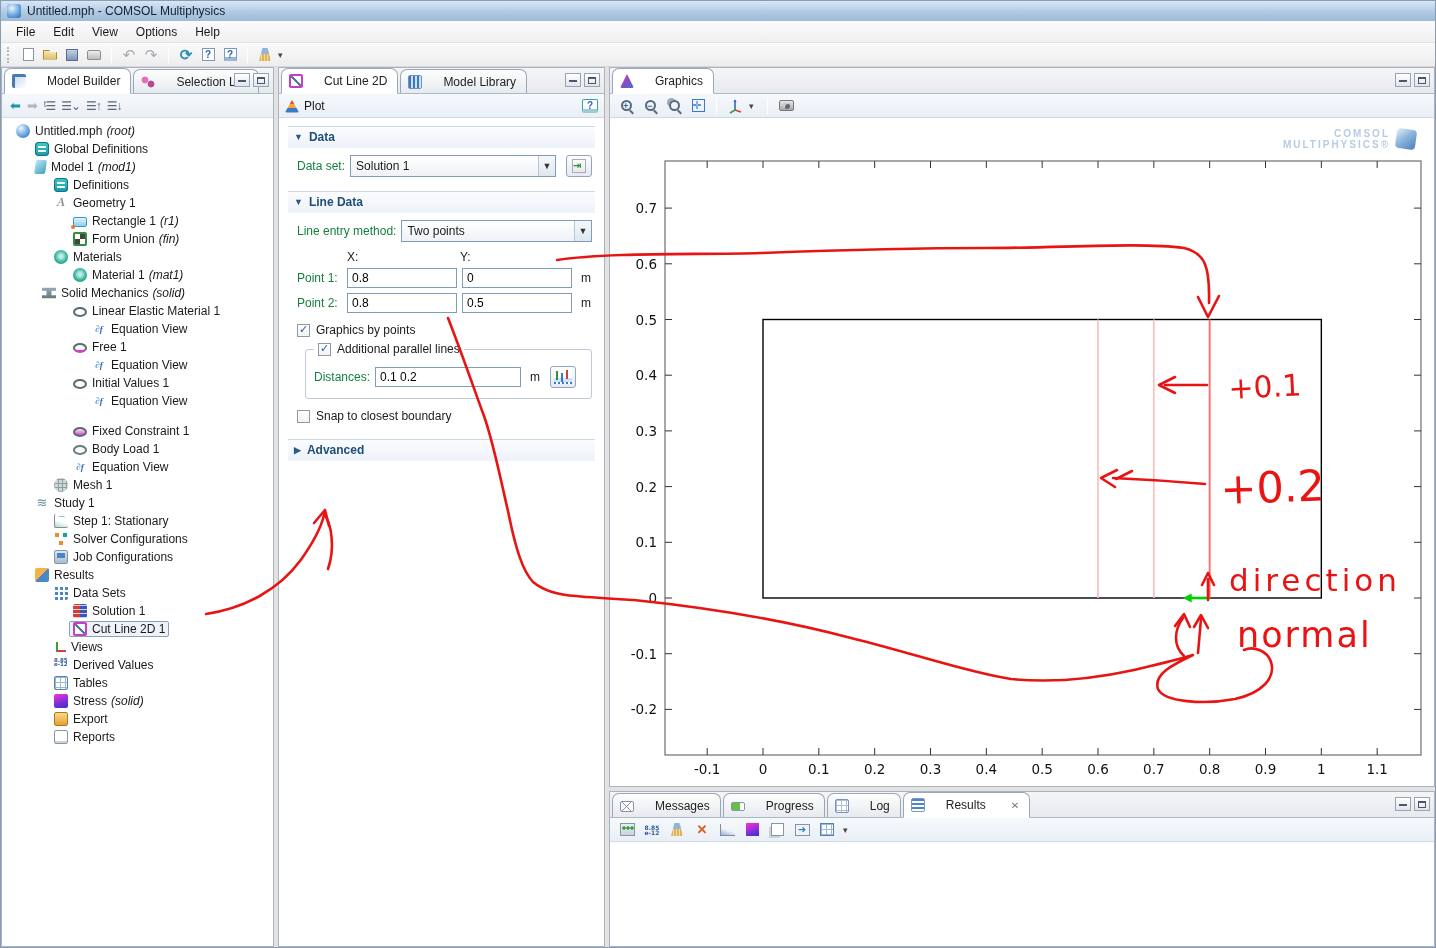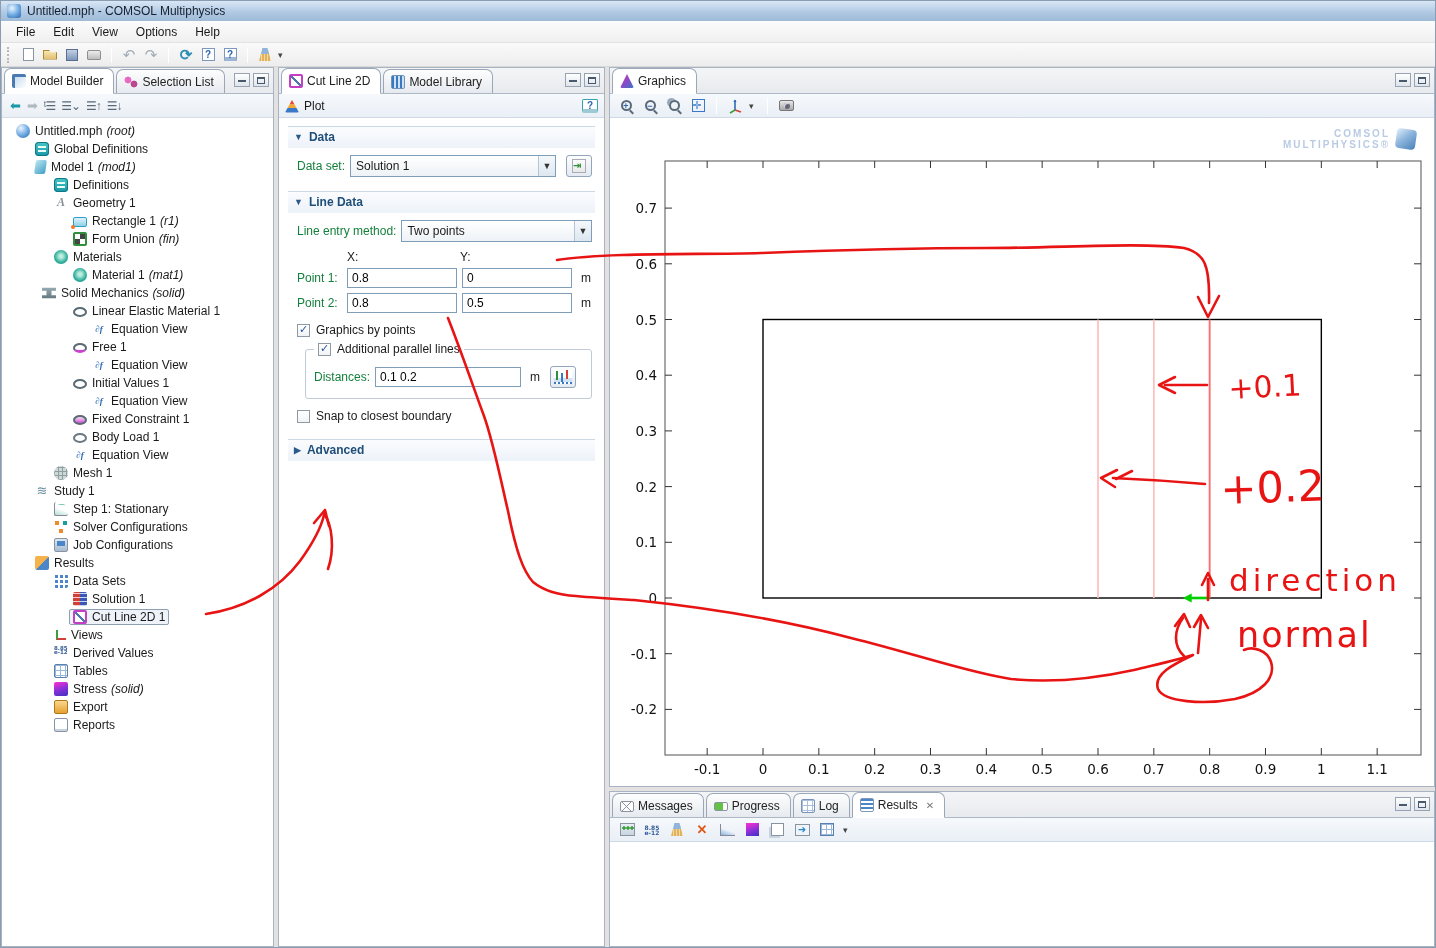--- a/index.html
+++ b/index.html
@@ -48,21 +48,21 @@
   .panel { background:#fff; border:1px solid #a8b4c2; display:flex; flex-direction:column; min-width:0; }
   .left-panel { width:273px; }
   .mid-panel { width:327px; }
   .right-col { flex:1; display:flex; flex-direction:column; min-width:0; }
   .graphics-panel { height:720px; }
   .bottom-panel { flex:1; }
 
   
   .tabbar { height:26px; background:linear-gradient(#f4f5f7,#e7eaee); display:flex; align-items:flex-end;
             padding-left:2px; border-bottom:1px solid #aeb9c6; position:relative; }
-  .tab { height:24px; display:flex; align-items:center; gap:4px; padding:0 10px 0 7px;
+  .tab { height:24px; display:flex; align-items:center; gap:21px; padding:0 10px 0 7px;
          border:1px solid #9aa7b8; border-bottom:none; border-radius:7px 7px 0 0; margin-right:2px;
          background:linear-gradient(#fdfdfd,#e6eaef); font-size:12px; color:#222; cursor:default; }
   .tab.active { background:#fff; height:26px; margin-bottom:-1px; border-bottom:1px solid #fff; }
   .tab .close { margin-left:4px; color:#777; font-size:10px; }
   .winbtns { position:absolute; right:4px; top:5px; display:flex; gap:3px; }
   .wbtn { width:16px; height:14px; border:1px solid #98a4b2; background:linear-gradient(#fff,#dfe5ec);
           display:flex; align-items:center; justify-content:center; }
   .wbtn .mingl { width:8px; height:3px; border-bottom:2px solid #49586a; }
   .wbtn .maxgl { width:8px; height:7px; border:1px solid #49586a; border-top:2px solid #49586a; }
 
@@ -381,21 +381,21 @@
               <span class="ti i-boundary-d ov" style="margin-right: 5px;"></span>
               <span class="tlab">Initial Values 1</span>
             </span>
           </div>
           <div class="trow" style="padding-left: 86px;">
             <span class="twrap">
               <span class="ti i-equation-view" style="margin-right: 5px;"></span>
               <span class="tlab">Equation View</span>
             </span>
           </div>
-          <div class="trow" style="padding-left: 67px;">
+          <div class="trow" style="padding-left: 67px; margin-top: 12px;">
             <span class="twrap">
               <span class="ti i-fixed-constraint ov" style="margin-right: 5px;"></span>
               <span class="tlab">Fixed Constraint 1</span>
             </span>
           </div>
           <div class="trow" style="padding-left: 67px;">
             <span class="twrap">
               <span class="ti i-body-load ov" style="margin-right: 5px;"></span>
               <span class="tlab">Body Load 1</span>
             </span>

